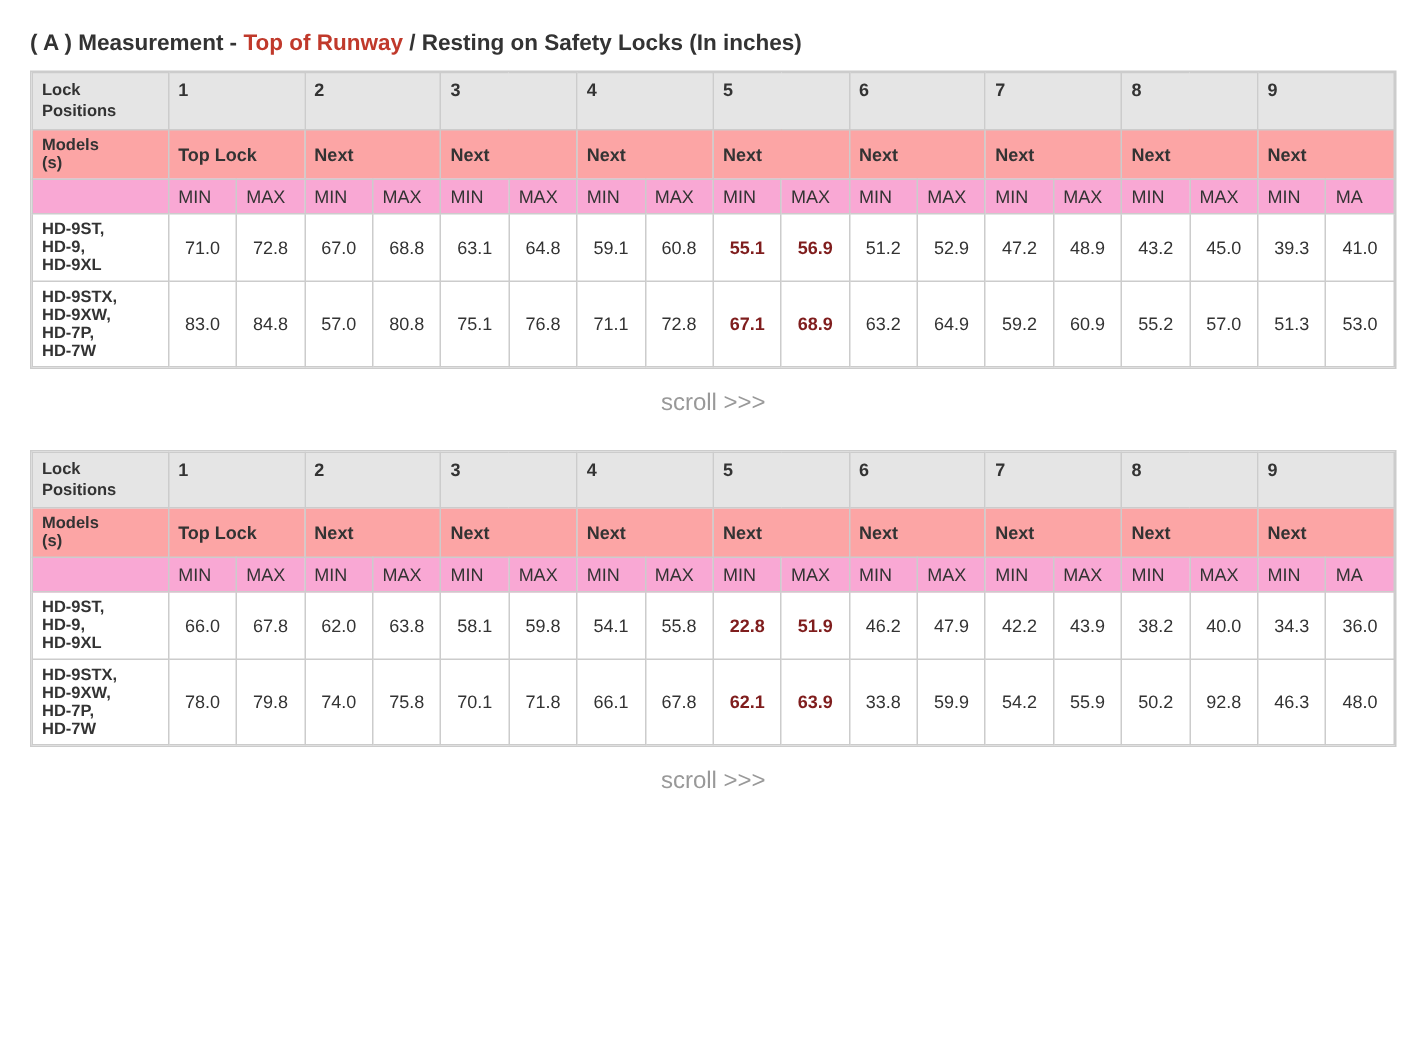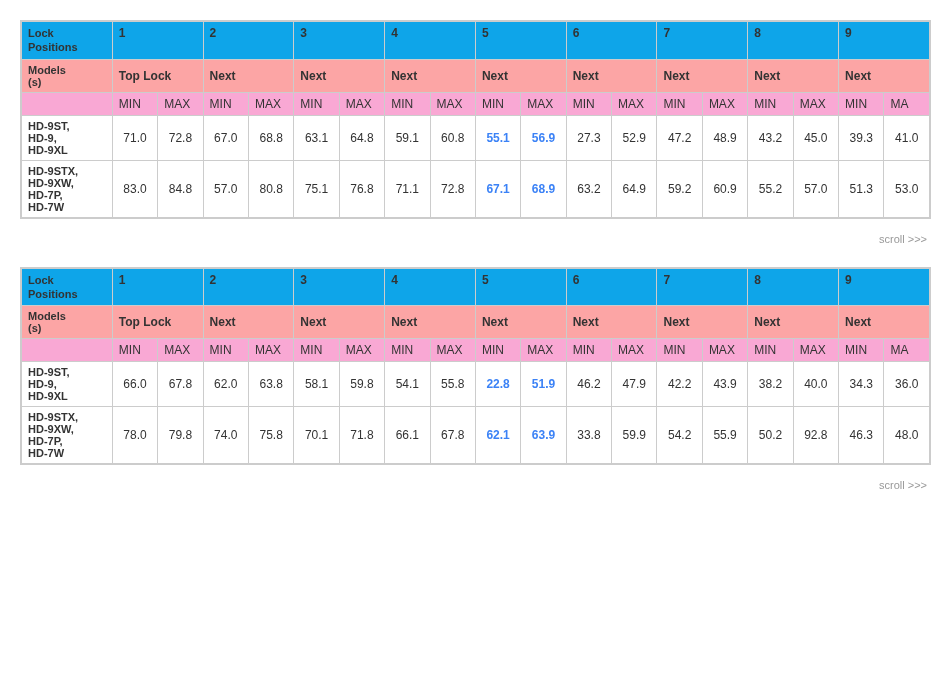--- a/index.html
+++ b/index.html
@@ -31,21 +31,21 @@
       min-width: 900px;
       font-size: 12px;
     }
     th, td {
       border: 1px solid #ccc;
       padding: 4px 6px;
       text-align: left;
       white-space: nowrap;
     }
     .header-row-1 th {
-      background: #0ea5e9;
+      background: #e5e5e5;
       font-weight: bold;
       vertical-align: top;
     }
     .header-row-2 th {
       background: #fca5a5;
       font-weight: bold;
     }
     .header-row-3 th {
       background: #f9a8d4;
       font-weight: normal;
@@ -64,27 +64,27 @@
       font-weight: bold;
       font-size: 11px;
       vertical-align: top;
       white-space: normal;
       width: 80px;
     }
     td.value-cell {
       text-align: center;
     }
     td.value-red {
-      color: #3b82f6;
+      color: #7f1d1d;
       text-align: center;
       font-weight: bold;
     }
     .scroll-note {
-      text-align: right;
-      font-size: 11px;
+      text-align: center;
+      font-size: 16px;
       color: #999;
       padding: 2px 4px;
       margin-top: 12px;
     }
     .section-gap {
       margin-top: 20px;
     }
     .lock-pos-header {
       font-weight: bold;
       font-size: 11px;
@@ -92,20 +92,23 @@
     }
     .models-header {
       font-weight: bold;
       font-size: 11px;
     }
   </style>
 </head>
 <body>
 
 <div>
+  <div class="section-title">
+    <span>( A ) Measurement - </span><span class="highlight">Top of Runway</span><span> / Resting on Safety Locks (In inches)</span>
+  </div>
   <div class="table-wrapper">
     <table>
       <thead>
         <tr class="header-row-1">
           <th class="lock-pos-header col-lock">Lock<br>Positions</th>
           <th colspan="2">1</th>
           <th colspan="2">2</th>
           <th colspan="2">3</th>
           <th colspan="2">4</th>
           <th colspan="2">5</th>
@@ -154,21 +157,21 @@
             <td class="value-cell">71.0</td>
             <td class="value-cell">72.8</td>
             <td class="value-cell">67.0</td>
             <td class="value-cell">68.8</td>
             <td class="value-cell">63.1</td>
             <td class="value-cell">64.8</td>
             <td class="value-cell">59.1</td>
             <td class="value-cell">60.8</td>
             <td class="value-red">55.1</td>
             <td class="value-red">56.9</td>
-            <td class="value-cell">27.3</td>
+            <td class="value-cell">51.2</td>
             <td class="value-cell">52.9</td>
             <td class="value-cell">47.2</td>
             <td class="value-cell">48.9</td>
             <td class="value-cell">43.2</td>
             <td class="value-cell">45.0</td>
             <td class="value-cell">39.3</td>
             <td class="value-cell">41.0</td>
           </tr>
           <tr>
             <td class="model-cell">HD-9STX,<br>HD-9XW,<br>HD-7P,<br>HD-7W</td>

